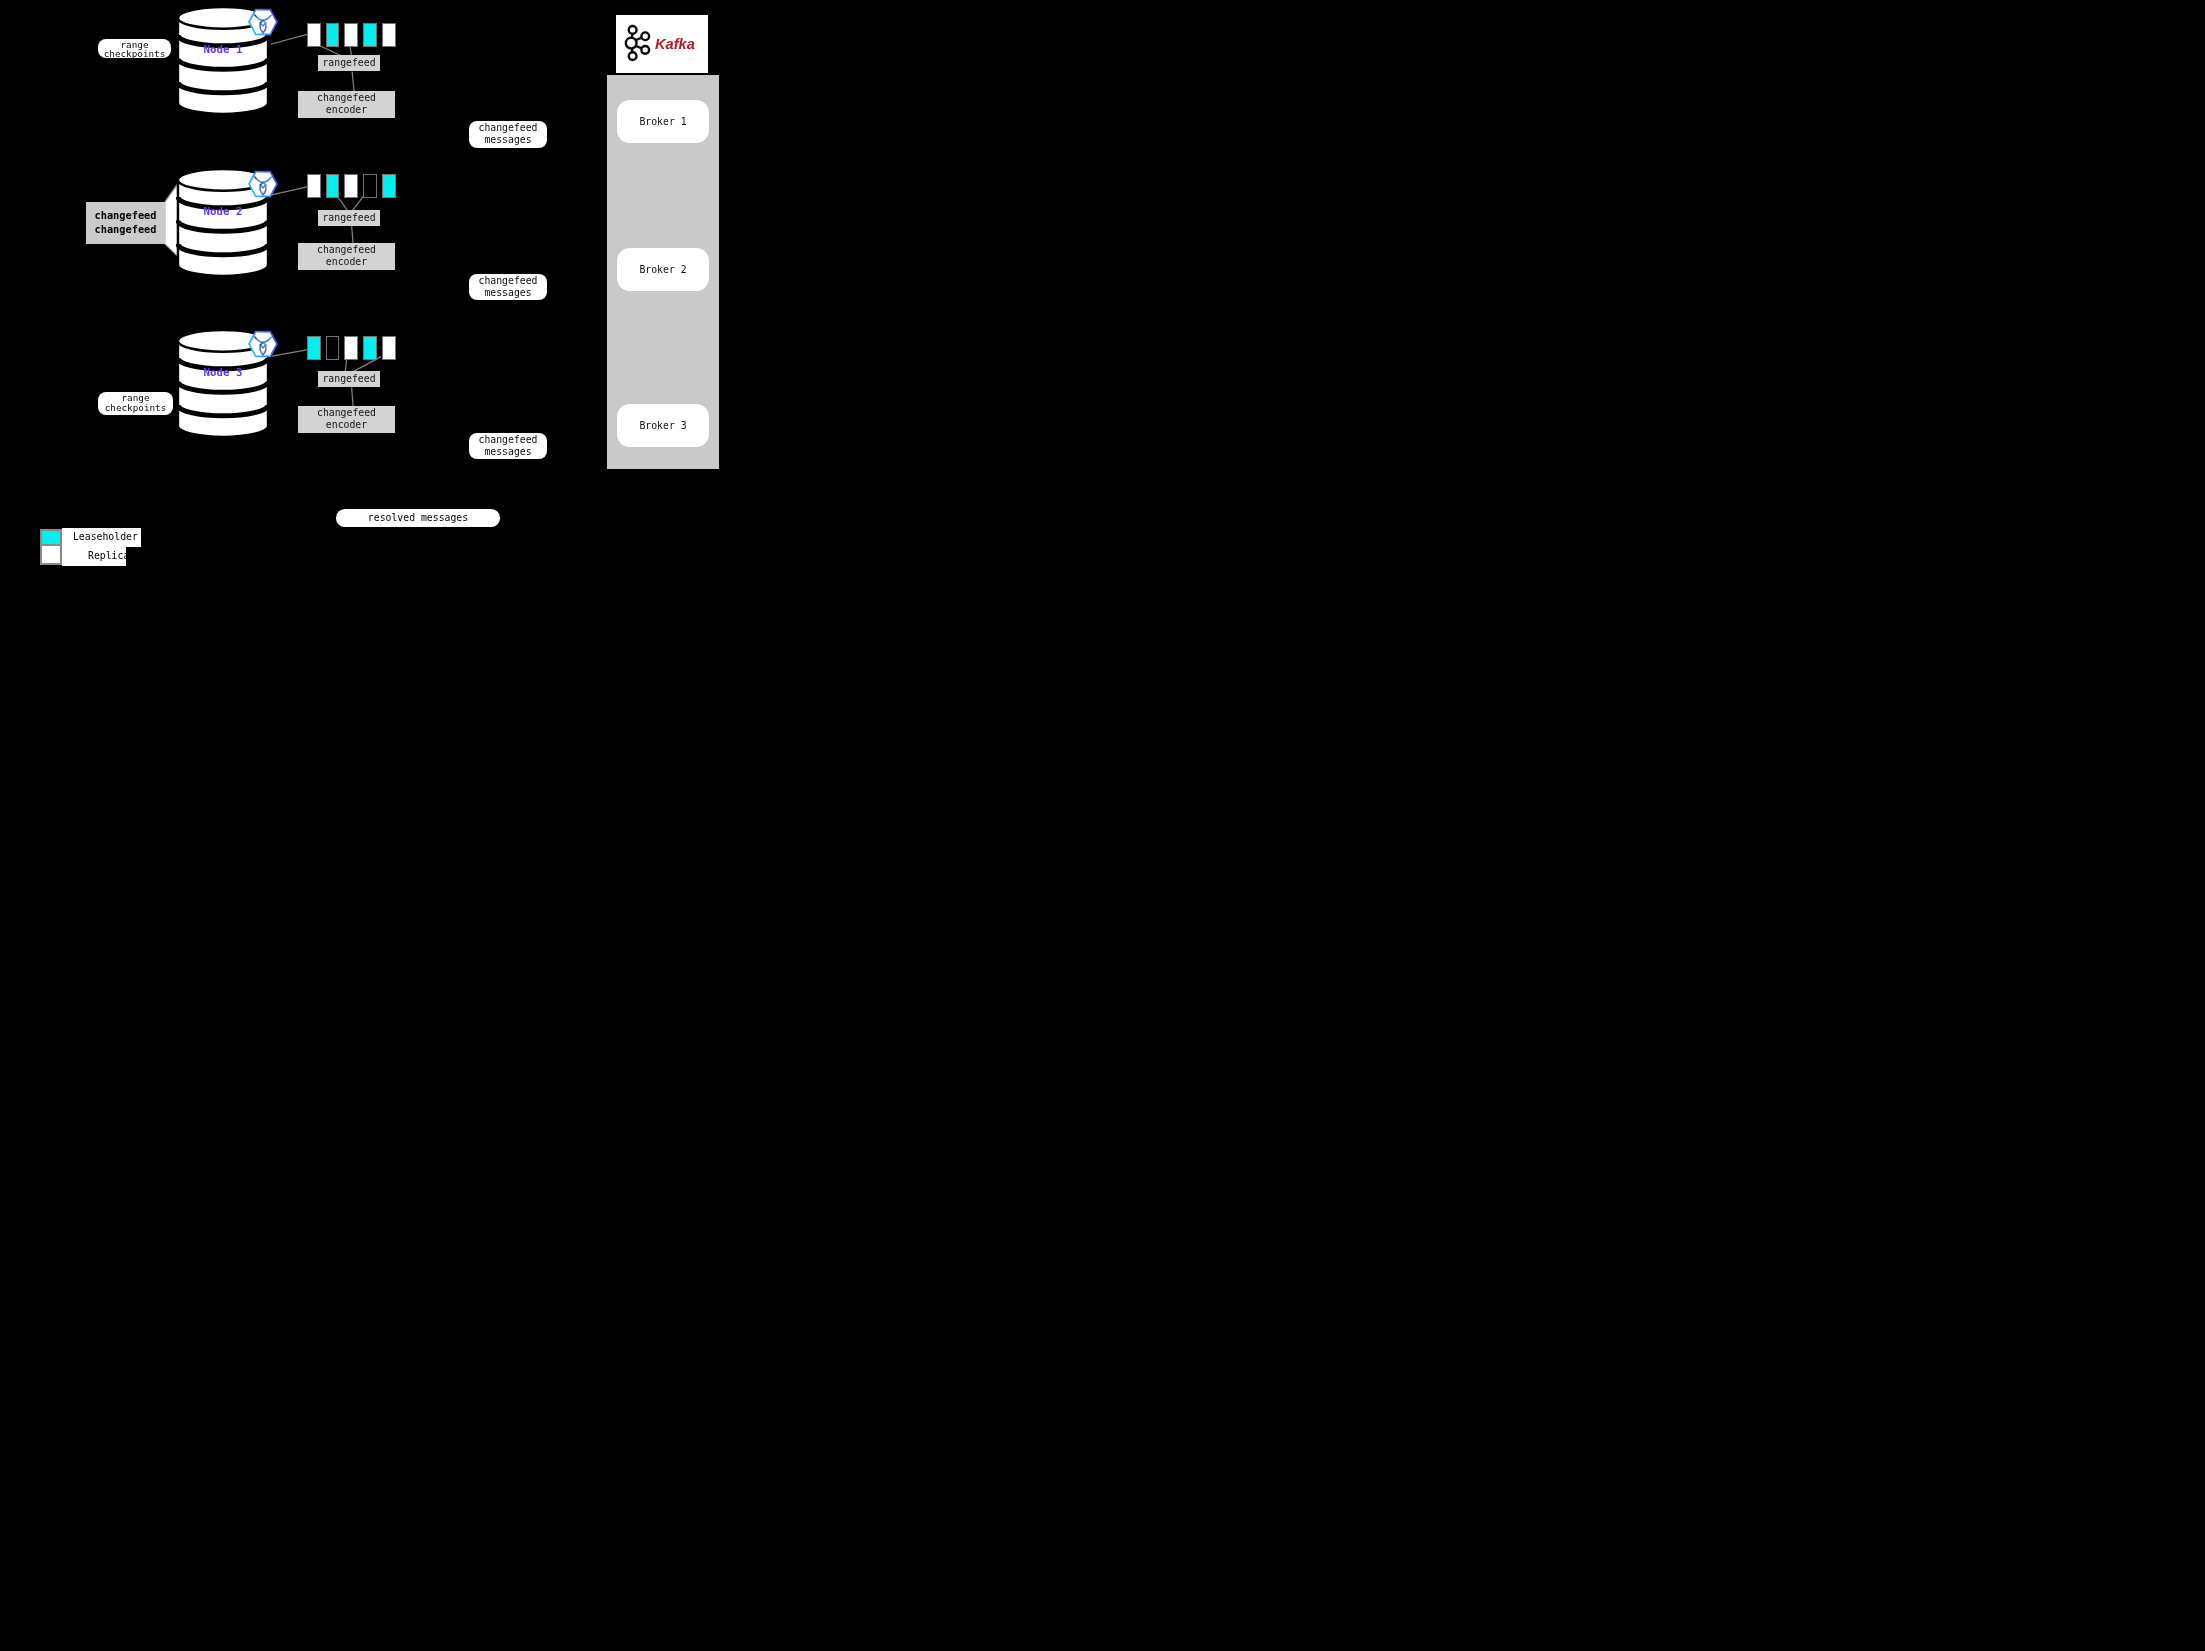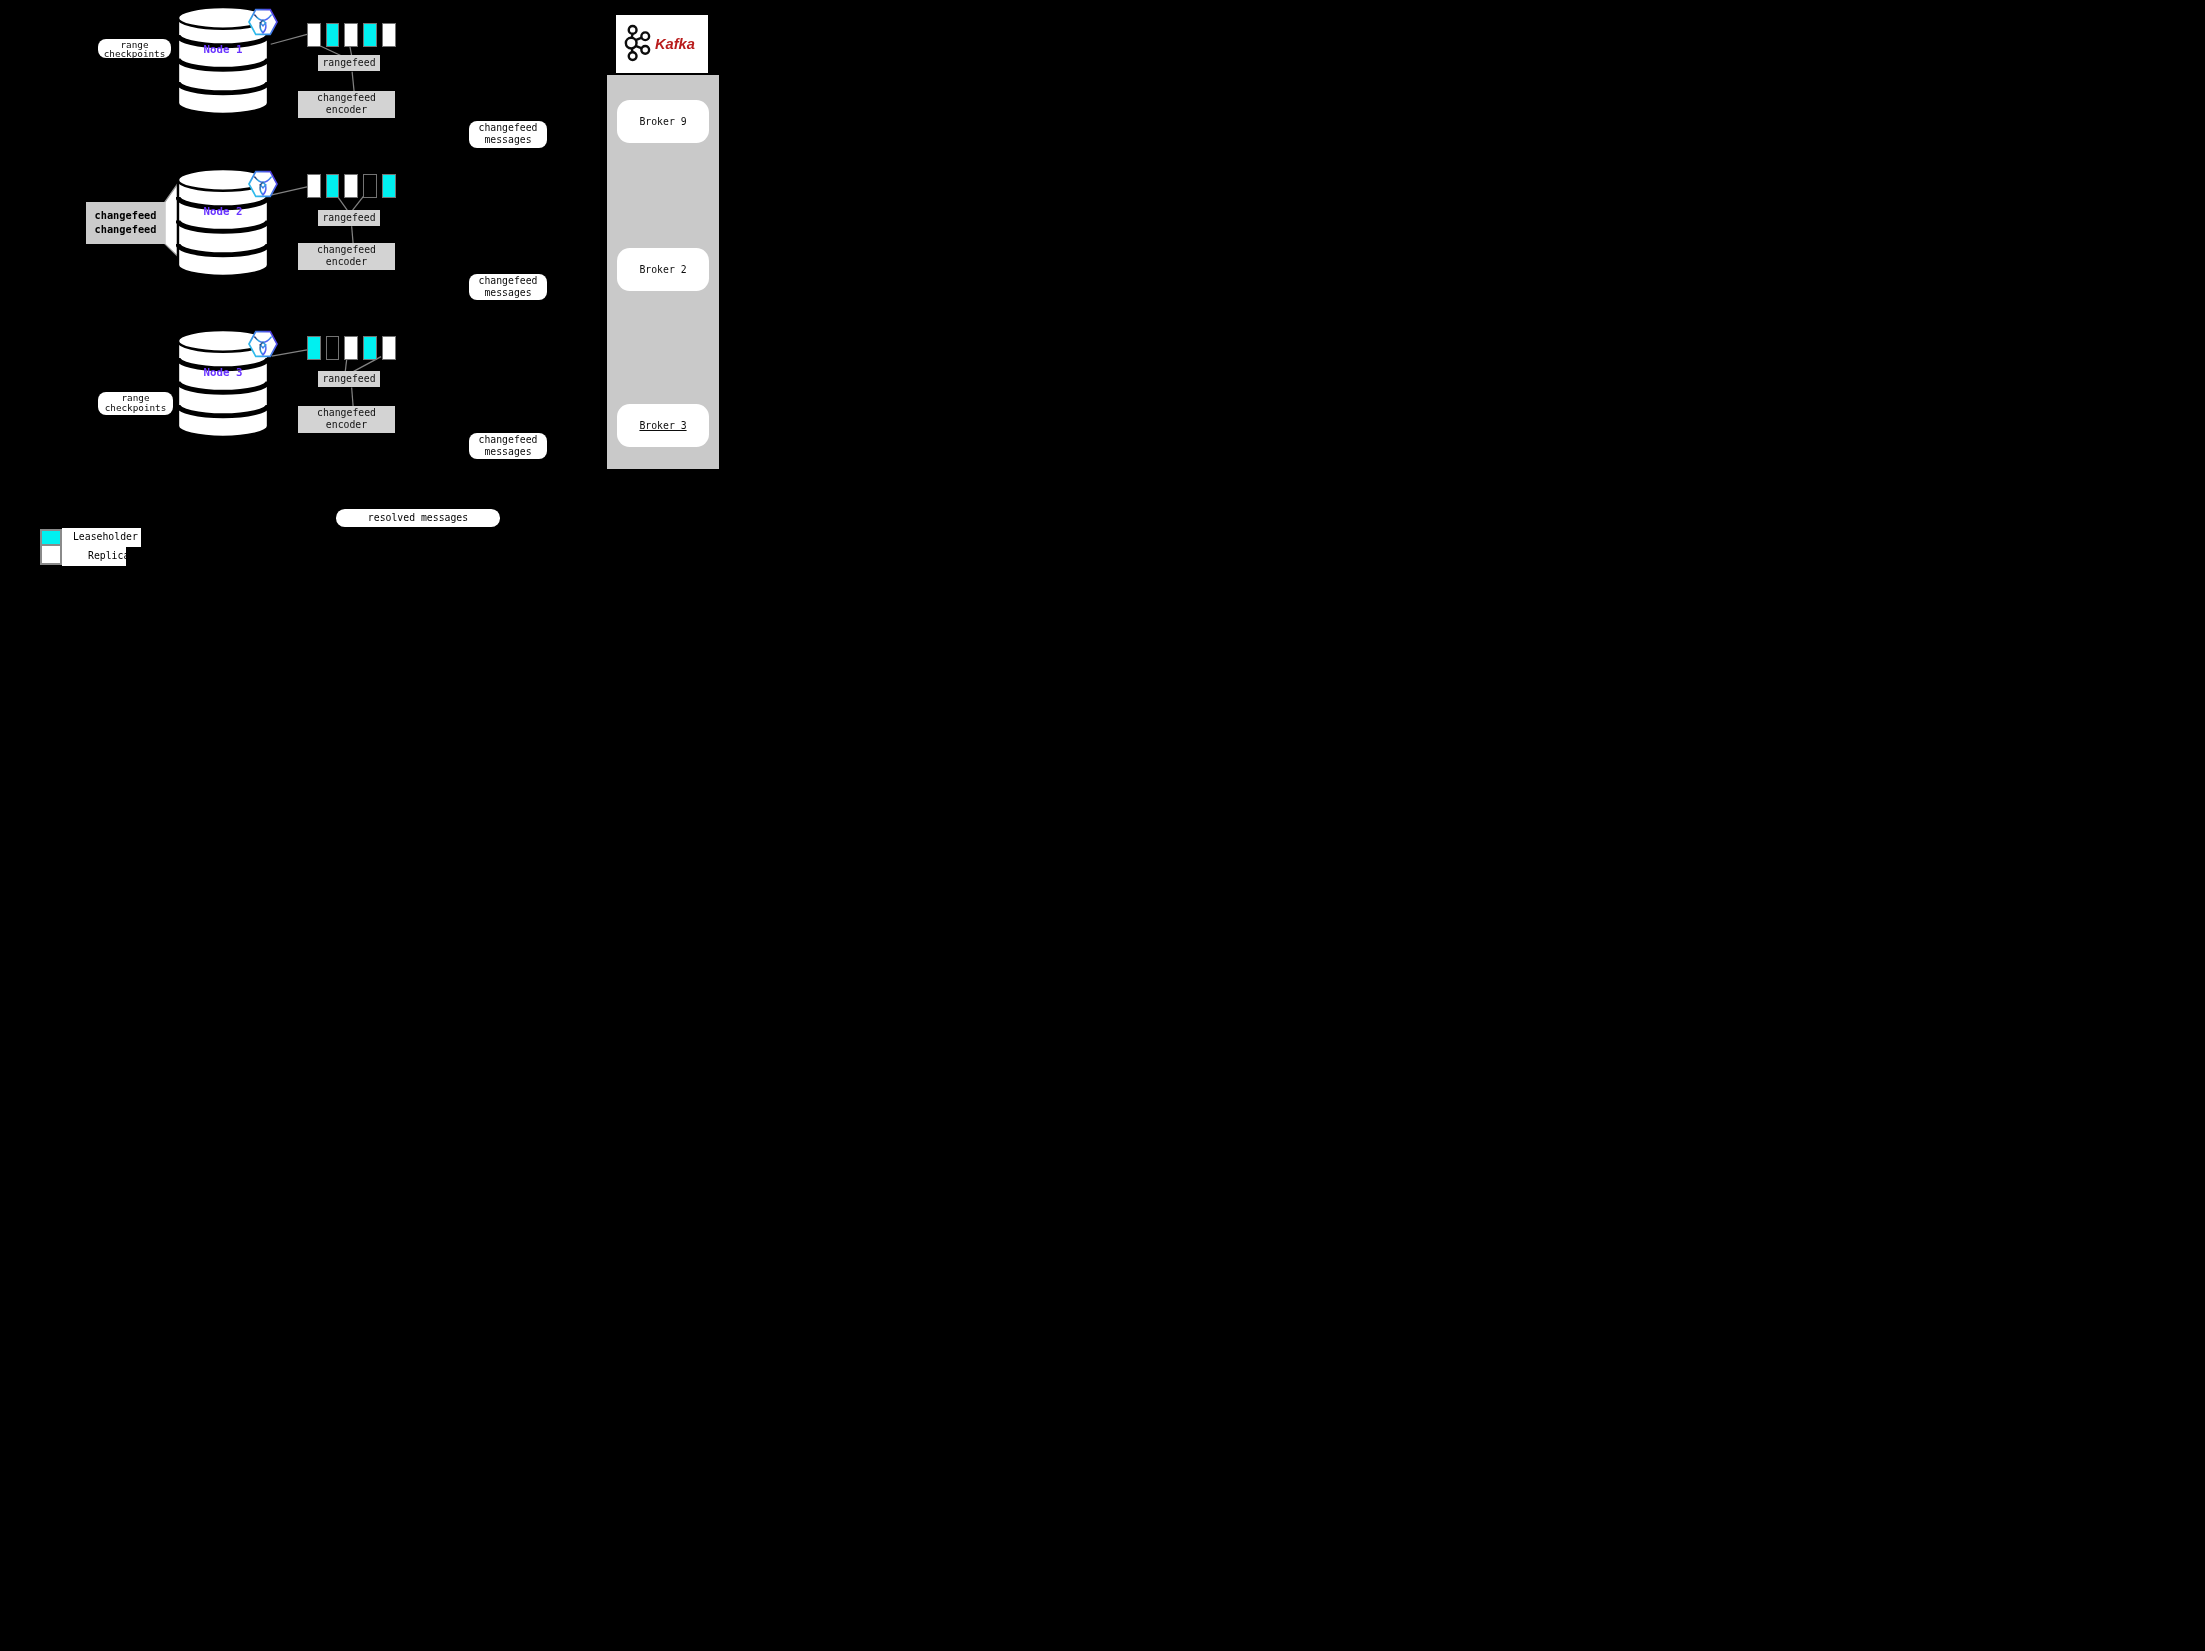--- a/index.html
+++ b/index.html
@@ -212,26 +212,26 @@
         <circle cx="50" cy="55" r="8"></circle>
         <line x1="24" y1="22" x2="22" y2="30"></line>
         <line x1="22" y1="52" x2="24" y2="60"></line>
         <line x1="30" y1="35" x2="43" y2="30"></line>
         <line x1="30" y1="47" x2="43" y2="52"></line>
       </g>
     </svg>
     <span class="kafka-word">Kafka</span>
   </div>
   <div class="abs broker" style="left:617px;top:100px;">
-    <span>Broker 9</span>
+    <span>Broker 1</span>
   </div>
   <div class="abs broker" style="left:617px;top:248px;">
     <span>Broker 2</span>
   </div>
-  <div class="abs broker" style="left:617px;top:404px;text-decoration:underline;">
+  <div class="abs broker" style="left:617px;top:404px;">
     <span>Broker 3</span>
   </div>
 
   <div class="abs pill" style="left:336px;top:509px;">resolved messages</div>
 
   <div class="abs swatch" style="left:40px;top:529px;height:17.6px;" data-kind="leaseholder"></div>
   <div class="abs swatch" style="left:40px;top:544px;height:20.6px;" data-kind="replica"></div>
   <div class="abs legend-label" style="left:62px;top:528px;width:79px;height:18.6px;padding-left:7.8px;">Leaseholder</div>
   <div class="abs legend-label" style="left:62px;top:547px;width:64px;height:18.6px;padding-left:26px;">Replica</div>
 

